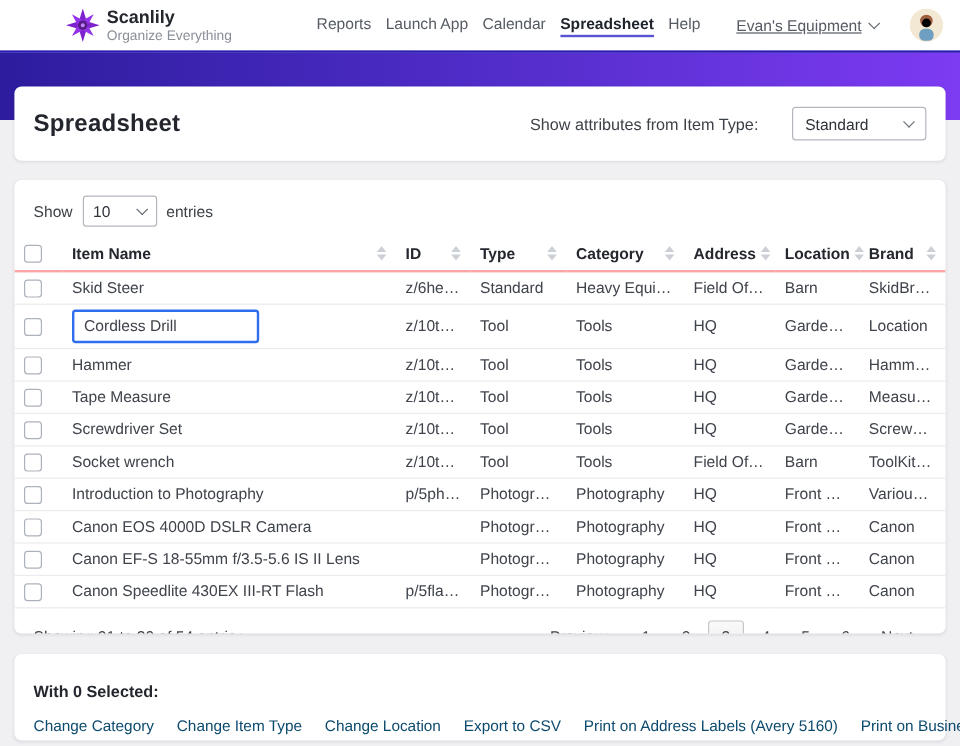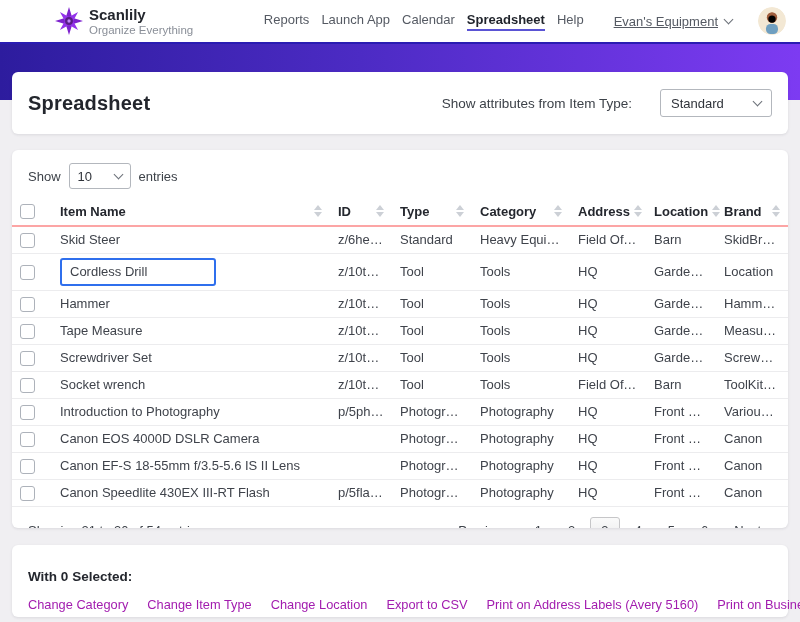--- a/index.html
+++ b/index.html
@@ -59,21 +59,21 @@
   
   .tfoot { display:flex; align-items:center; justify-content:space-between; padding:10px 16px 2px 16px; }
   .info { font-size:13px; color:#3d4249; }
   .pager { display:flex; align-items:center; gap:4px; }
   .page-btn { font-size:13px; color:#3d4249; padding:5px 10px; border:1px solid transparent; border-radius:3px; cursor:pointer; background:transparent; font-family:"Liberation Sans",sans-serif; }
   .page-btn.active { border:1px solid #c6c6c8; background:linear-gradient(#fafafa,#e9e9ea); }
   
   .card-bulk { margin-top:17px; height:72px; padding:24px 16px; }
   .bulk-title { font-weight:bold; font-size:13.5px; color:#24272e; }
   .bulk-actions { display:flex; gap:19px; margin-top:13px; flex-wrap:nowrap; }
-  .bulk-link { font-size:12.8px; color:#a21caf; cursor:pointer; white-space:nowrap; }
+  .bulk-link { font-size:12.8px; color:#0c4a6e; cursor:pointer; white-space:nowrap; }
 </style>
 </head>
 <body>
 
 <header>
   <div class="logo-wrap">
     <span class="logo-svg">
       <svg width="28" height="28" viewBox="0 0 24 24">
         <path d="M12 0 L14.8 9.2 L24 12 L14.8 14.8 L12 24 L9.2 14.8 L0 12 L9.2 9.2 Z" fill="#7e22ce"></path>
         <path d="M12 1 L14.5 9.5 L23 12 L14.5 14.5 L12 23 L9.5 14.5 L1 12 L9.5 9.5 Z" fill="#9333ea" transform="rotate(45 12 12)"></path>

